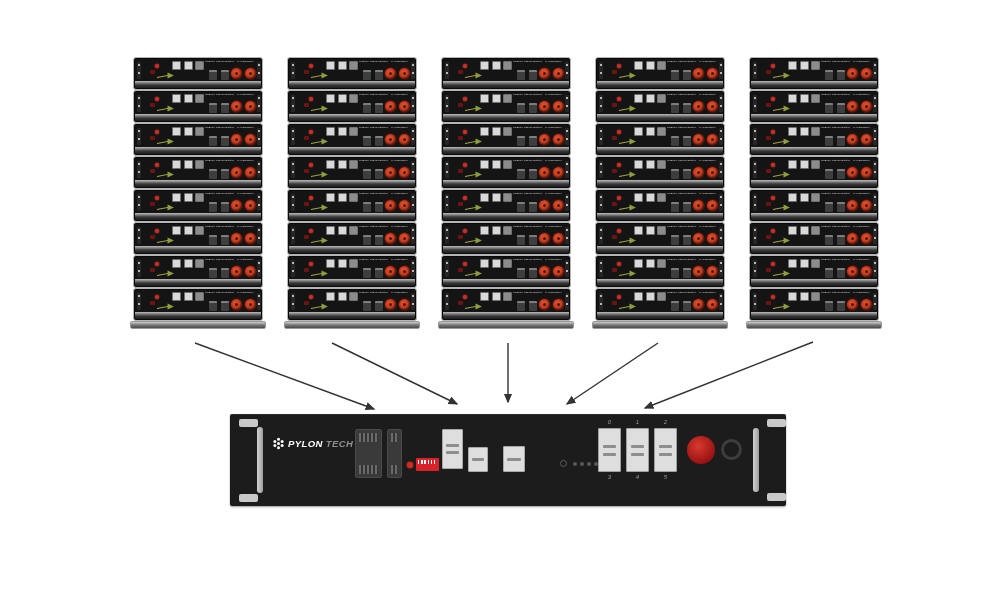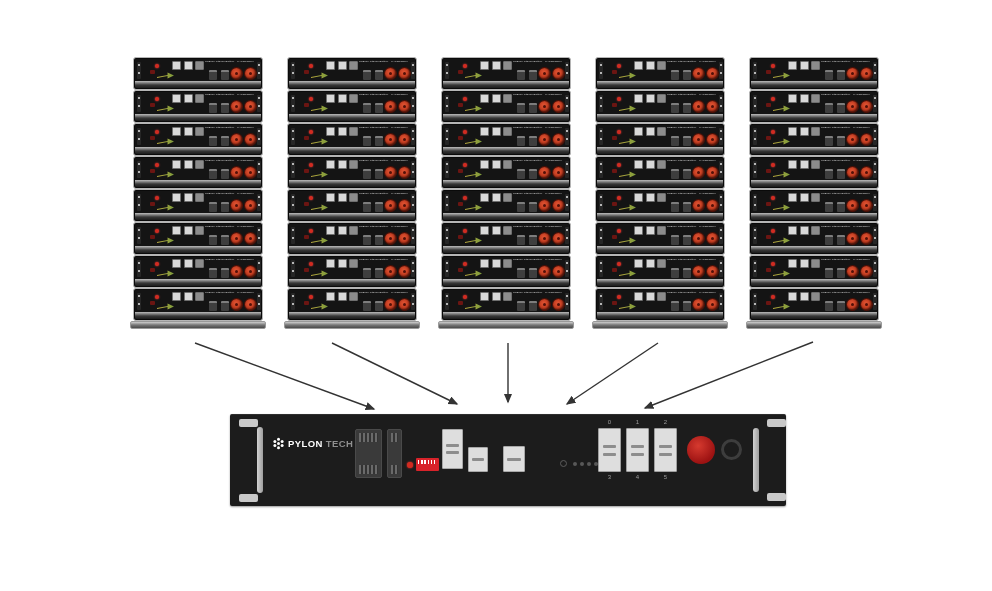--- a/index.html
+++ b/index.html
@@ -40,21 +40,21 @@
   .mod-base{position:absolute;left:1px;right:1px;bottom:1px;height:7px;border-radius:0 0 2px 2px;
        background:linear-gradient(180deg,#bdbdbd 0,#7c7c7c 2px,#383838 4px,#1c1c1c 100%);}
   .stack-base{height:6px;margin:0 -3px;background:linear-gradient(#cfcfcf,#777 50%,#4a4a4a);
        border:1px solid #999;border-radius:2px;}
 
   
   svg.arrows{position:absolute;left:0;top:0;}
 
   
   .hub{position:absolute;left:230px;top:414px;width:556px;height:91px;background:var(--hub-bg);
-       border-radius:2px;border-top:1px solid #2e2e2e;box-shadow:0 1px 2px rgba(0,0,0,.4);}
+       border-radius:2px;border-top:1px solid #2e2e2e;box-shadow:0 1px 2px rgba(0,0,0,.4);font-style:italic;}
   .hub > div{position:absolute;}
   .slot{width:19px;height:8px;background:#c9c9c9;border-radius:2px;}
   .slot.tl{left:9px;top:4px}.slot.bl{left:9px;top:79px}
   .slot.tr{left:537px;top:4px}.slot.br{left:537px;top:78px}
   .vbar{width:6px;border-radius:3px;background:linear-gradient(90deg,#d2d2d2,#9e9e9e);}
   .vbar.left{left:27px;top:12px;height:66px}
   .vbar.right{left:523px;top:13px;height:64px}
   .hub-logo{left:42px;top:21px;height:14px;display:flex;align-items:center;gap:3px;}
   .logo-bold{font-weight:bold;font-size:9.5px;color:#fff;letter-spacing:.4px;}
   .logo-light{font-weight:bold;font-size:9.5px;color:#8f8f8f;letter-spacing:.4px;}

